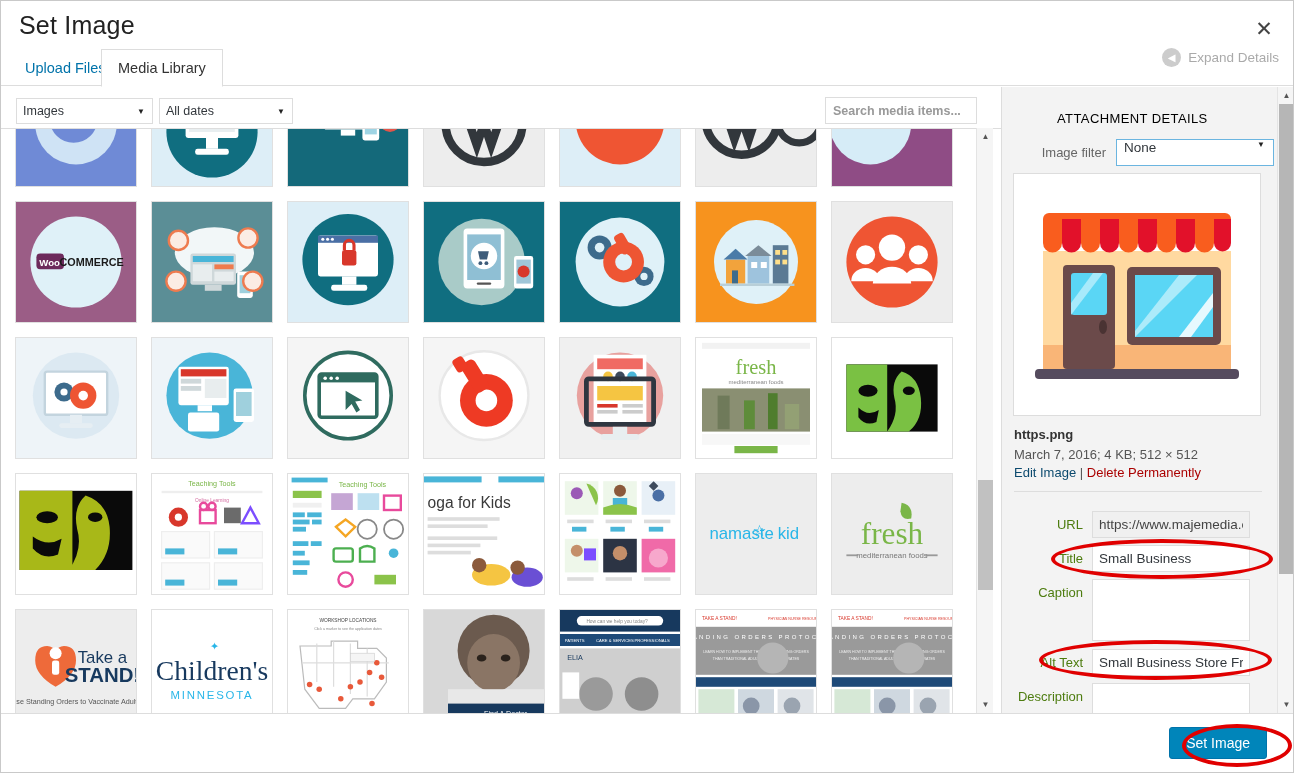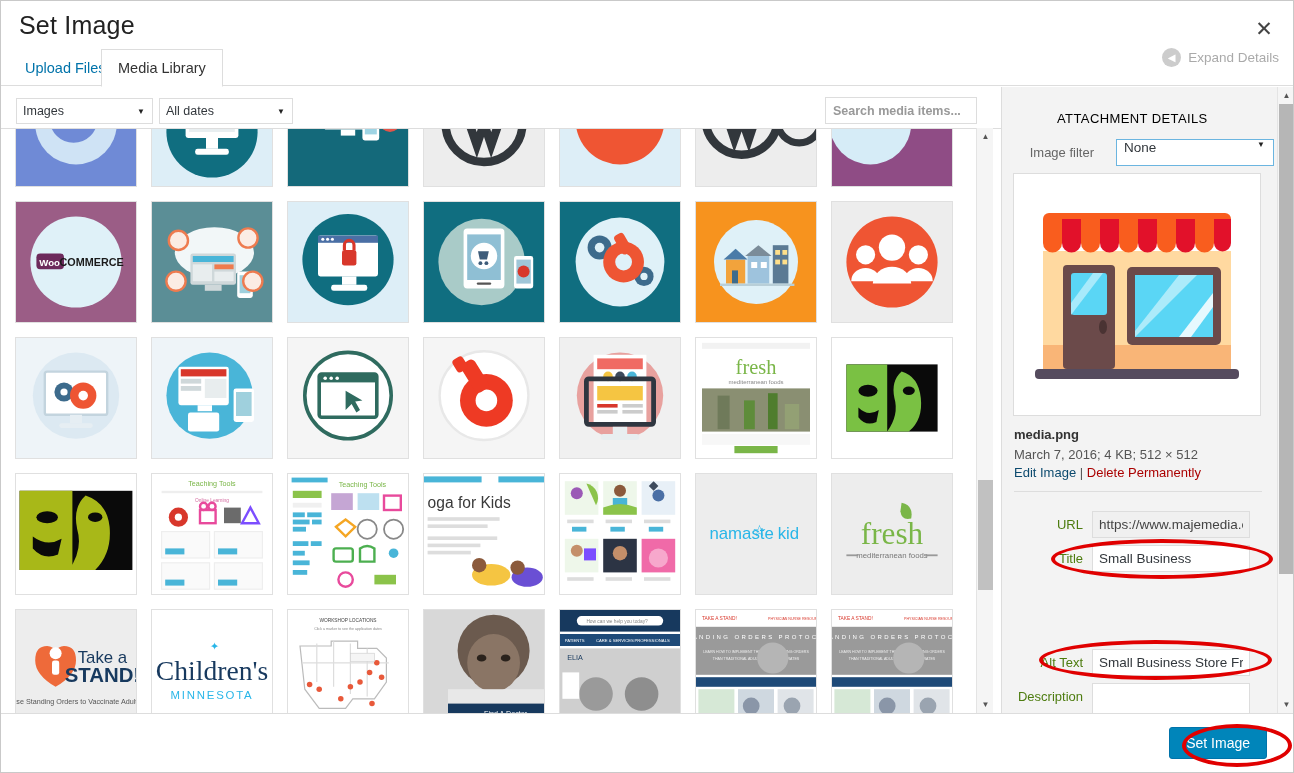--- a/index.html
+++ b/index.html
@@ -145,21 +145,21 @@
     background: #f3f3f3;
     border-left: 1px solid #ddd;
     overflow: hidden;
   }
   .details-title {
     position: absolute; left: 14px; top: 24px;
     font-size: 13px; color: #000000; letter-spacing: .4px; margin-left: 41px;
   }
   .filter-row {
     position: absolute; left: 0; top: 52px; width: 272px;
-    display: flex; align-items: center; justify-content: flex-end; gap: 22px;
+    display: flex; align-items: center; justify-content: flex-end; gap: 10px;
   }
   .filter-label { font-size: 13px; color: #666; }
   .filter-select {
     position: relative;
     width: 158px; height: 27px;
     border: 1px solid #6bb5e0; background: #fff;
     display: flex; align-items: flex-start; padding: 0 7px;
     font-size: 13.5px; color: #32373c; cursor: pointer;
   }
   .filter-select .caret { position: absolute; right: 8px; font-size: 8px; color: #222; }
@@ -911,40 +911,44 @@
         <path d="M42 116 l22 -30 h10 l-32 42 z" fill="#b5edfb" opacity="0.85"></path>
         <ellipse cx="74" cy="140" rx="4" ry="7" fill="#4a3333"></ellipse>
         <rect x="98" y="80" width="94" height="78" rx="5" fill="#6b4a4a"></rect>
         <rect x="106" y="88" width="78" height="62" fill="#5ad6f5"></rect>
         <path d="M106 144 l44 -56 h18 l-62 62 z" fill="#b5edfb" opacity="0.9"></path>
         <path d="M150 150 l34 -44 v14 l-22 30 z" fill="#fff" opacity="0.85"></path>
         <rect x="6" y="182" width="204" height="10" rx="4" fill="#554b5e"></rect>
       </svg>
     </div>
 
-    <div class="file-name">media.png</div>
+    <div class="file-name">https.png</div>
     <div class="file-meta">March 7, 2016; 4 KB; 512 × 512</div>
     <div class="file-actions">
       <a>Edit Image</a>
       <span class="sep">|</span>
       <span class="del">Delete Permanently</span>
     </div>
 
     <div class="divider"></div>
 
     <div class="field-row row-url">
       <div class="field-label">URL</div>
       <input class="field-input readonly" type="text" value="https://www.majemedia.co" style="">
     </div>
 
     <div class="field-row row-title">
       <div class="field-label">Title</div>
       <input class="field-input" type="text" value="Small Business" style="">
     </div>
 
+    <div class="field-row row-cap">
+      <div class="field-label">Caption</div>
+      <textarea class="field-textarea" style=""></textarea>
+    </div>
 
     <div class="field-row row-alt">
       <div class="field-label">Alt Text</div>
       <input class="field-input" type="text" value="Small Business Store Front" style="">
     </div>
 
     <div class="field-row row-desc">
       <div class="field-label">Description</div>
       <textarea class="field-textarea" style=""></textarea>
     </div>

